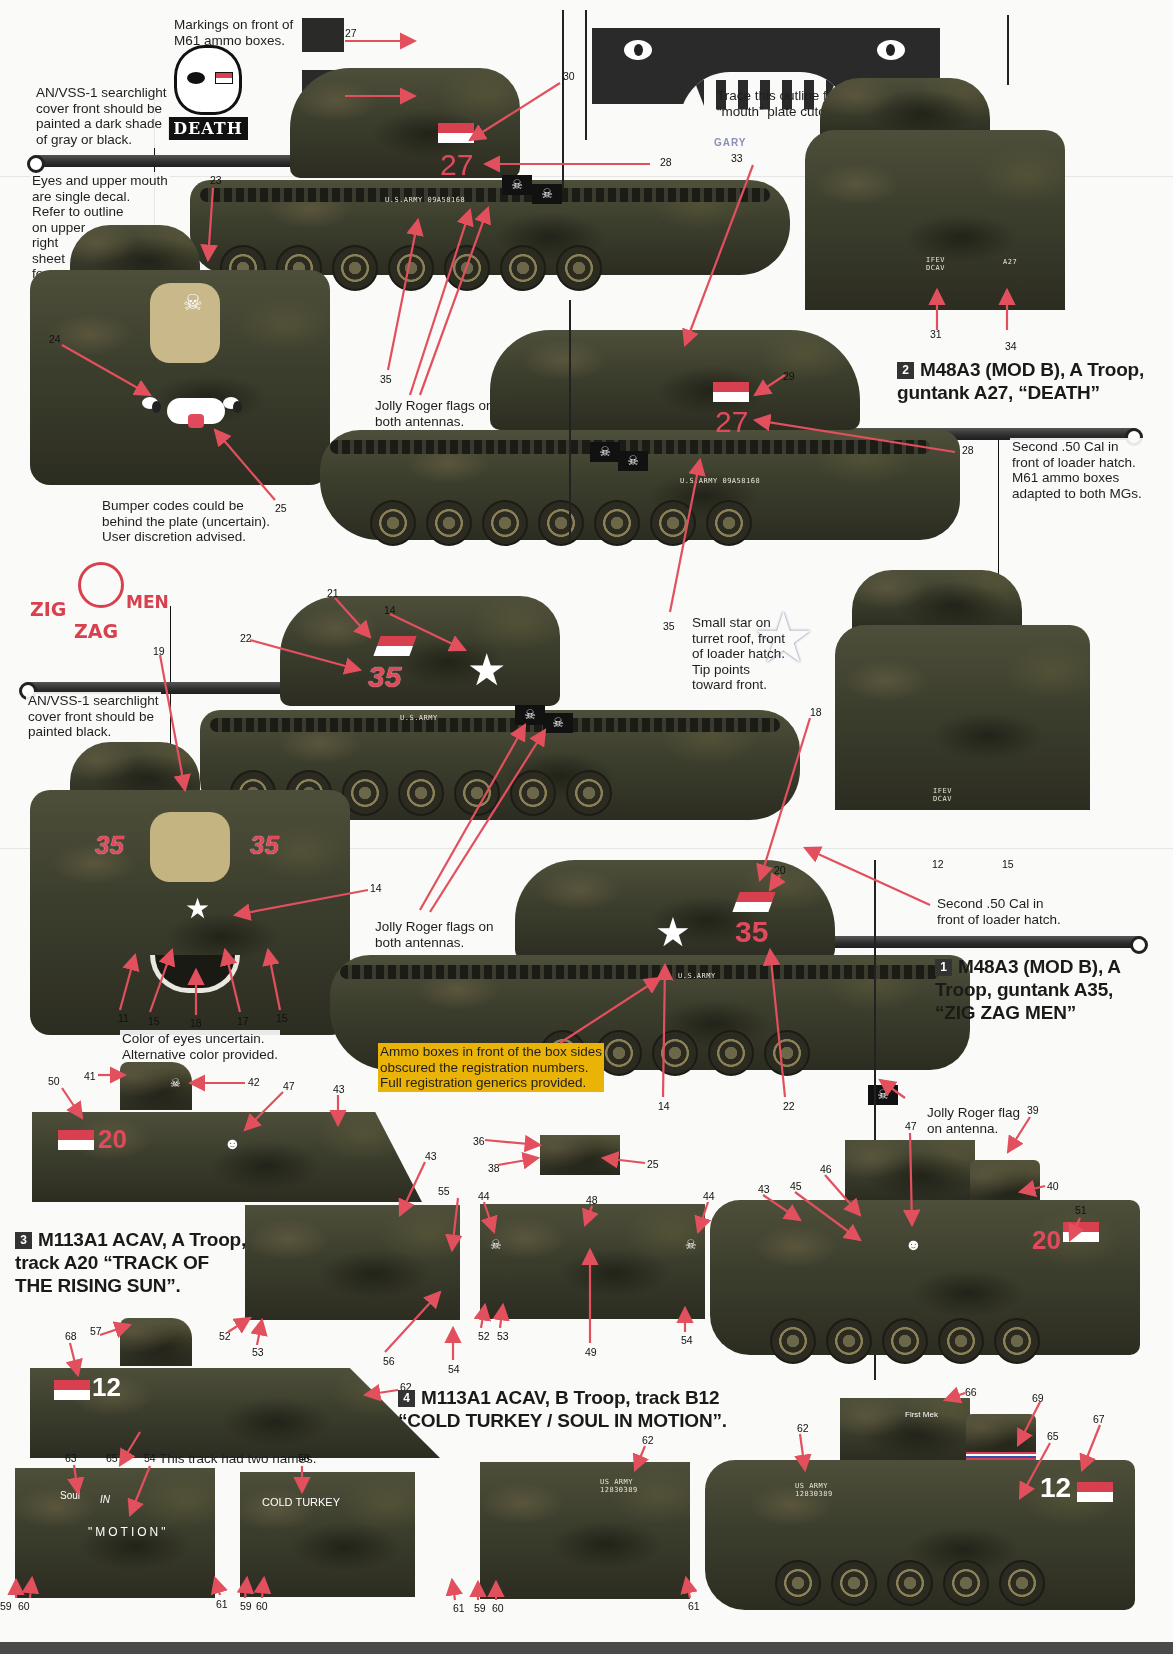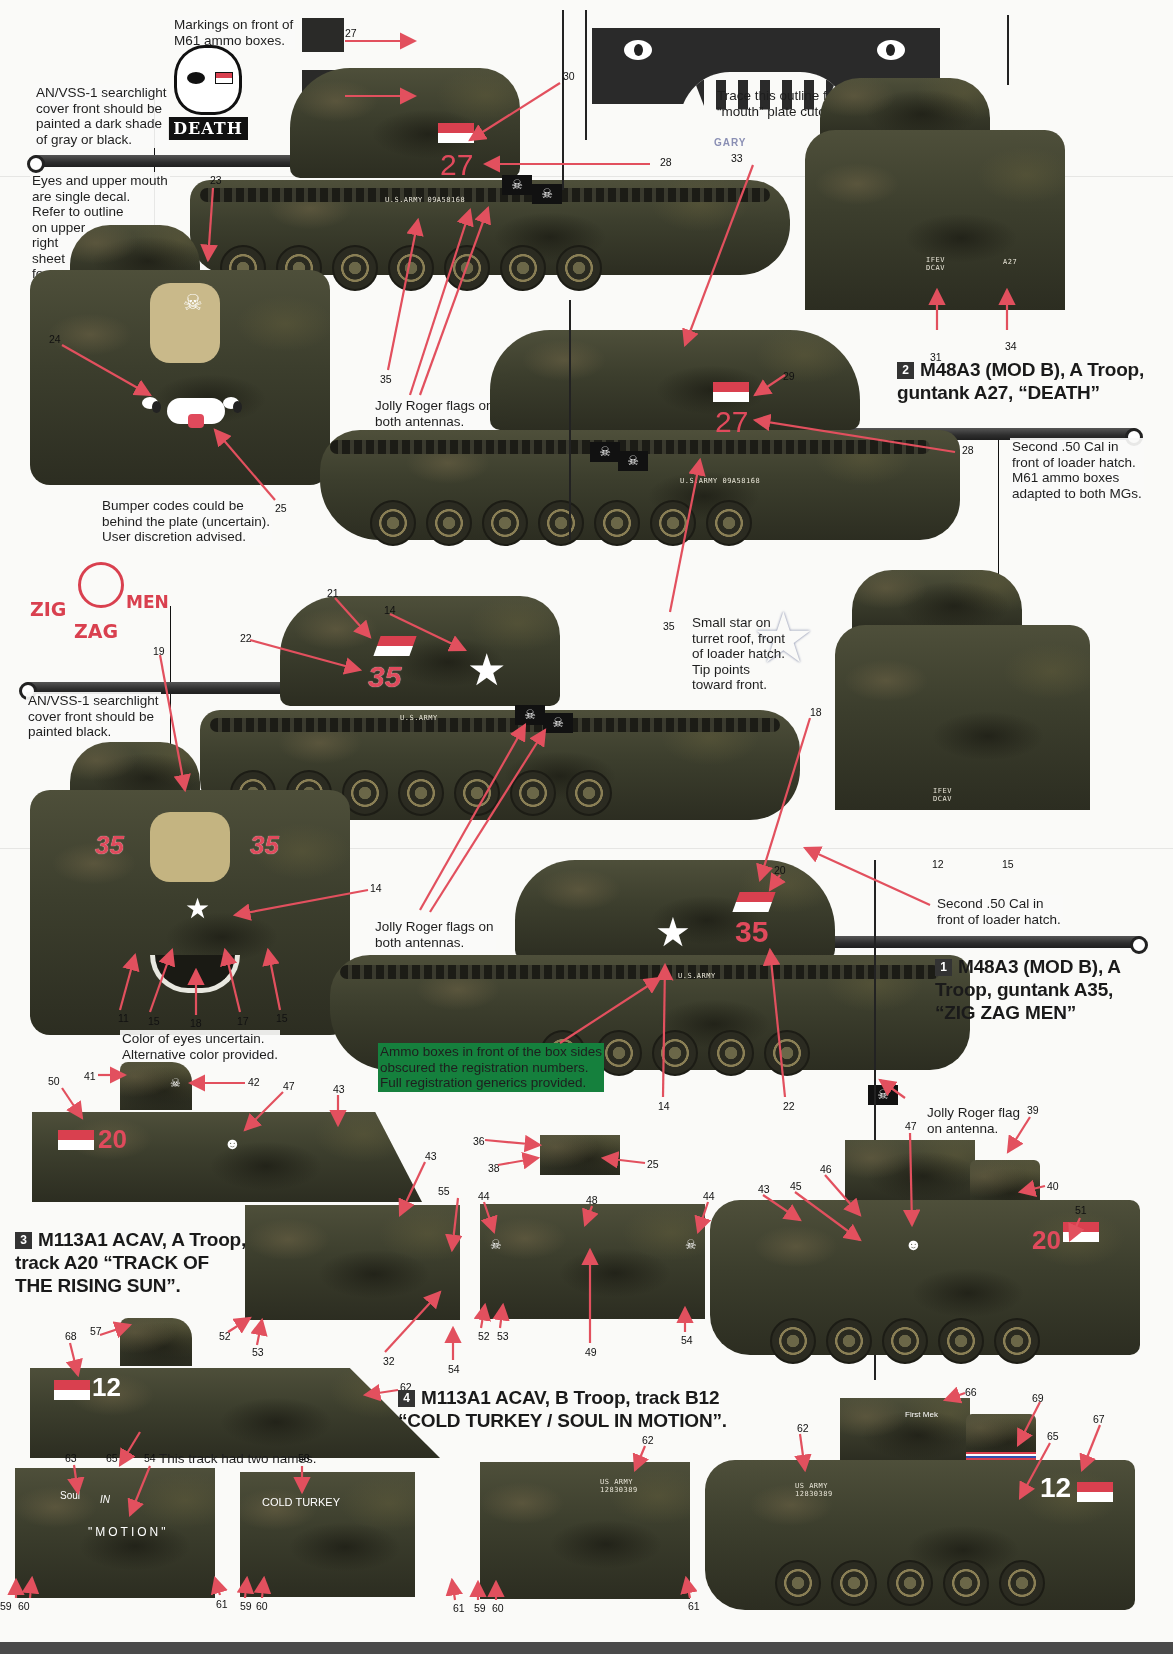--- a/index.html
+++ b/index.html
@@ -137,21 +137,21 @@
 “mouth” plate cutout.</div>
     <div class="gary">GARY</div>
     <span class="callout" style="left:731px;top:152px">33</span>
 
     <div class="veh camo" style="left:820px;top:78px;width:170px;height:60px;border-radius:40px 40px 0 0"></div>
     <div class="veh camo" style="left:805px;top:130px;width:260px;height:180px;border-radius:30px 20px 0 0"></div>
     <div class="antenna" style="left:1007px;top:15px;height:70px"></div>
     <div class="stencil" style="left:926px;top:256px">IFEV
 DCAV</div>
     <div class="stencil" style="left:1003px;top:258px">A27</div>
-    <span class="callout" style="left:930px;top:351px">31</span>
+    <span class="callout" style="left:930px;top:328px">31</span>
     <span class="callout" style="left:1005px;top:340px">34</span>
 
     <div class="veh camo" style="left:70px;top:225px;width:130px;height:60px;border-radius:40px 40px 0 0"></div>
     <div class="veh camo" style="left:30px;top:270px;width:300px;height:215px;border-radius:20px"></div>
     <div style="position:absolute;left:150px;top:283px;width:70px;height:80px;background:#c9b98a;border-radius:20px"></div>
     <div style="position:absolute;left:183px;top:290px;font-size:22px;color:#fff">☠</div>
     <div class="eye" style="left:142px;top:397px;width:16px;height:12px"></div>
     <div class="eye" style="left:223px;top:397px;width:16px;height:12px"></div>
     <div style="position:absolute;left:167px;top:398px;width:58px;height:26px;background:#fff;border-radius:30px 30px 30px 30px"></div>
     <div style="position:absolute;left:188px;top:414px;width:16px;height:14px;background:#e04a5c;border-radius:4px"></div>
@@ -289,21 +289,21 @@
         <div class="w"></div>
       </div>
     <div class="num-red" style="left:735px;top:915px;font-size:30px">35</div>
     <div class="stencil" style="left:678px;top:972px">U.S.ARMY</div>
     <div class="jolly" style="left:868px;top:1085px">☠</div>
     <span class="callout" style="left:774px;top:864px">20</span>
     <span class="callout" style="left:658px;top:1100px">14</span>
     <span class="callout" style="left:783px;top:1100px">22</span>
     <div class="note" style="left:935px;top:895px">Second .50 Cal in
 front of loader hatch.</div>
-    <div class="note" style="left:378px;top:1043px;background:#15803d">Ammo boxes in front of the box sides
+    <div class="note" style="left:378px;top:1043px;background:#eab308">Ammo boxes in front of the box sides
 obscured the registration numbers.
 Full registration generics provided.</div>
     <div class="title" style="left:935px;top:955px"><span class="badge">1</span><span>M48A3 (MOD B), A
 Troop, guntank A35,
 “ZIG ZAG MEN”</span></div>
   </div>
 
   <div>
     <div class="veh camo" style="left:120px;top:1062px;width:72px;height:48px;border-radius:8px 20px 0 0"></div>
     <div style="position:absolute;left:170px;top:1076px;color:#fff;font-size:12px">☠</div>
@@ -322,21 +322,21 @@
 
     <div class="title" style="left:15px;top:1228px"><span class="badge">3</span><span>M113A1 ACAV, A Troop,
 track A20 “TRACK OF
 THE RISING SUN”.</span></div>
 
     <div class="veh camo" style="left:245px;top:1205px;width:215px;height:115px"></div>
     <span class="callout" style="left:425px;top:1150px">43</span>
     <span class="callout" style="left:438px;top:1185px">55</span>
     <span class="callout" style="left:219px;top:1330px">52</span>
     <span class="callout" style="left:252px;top:1346px">53</span>
-    <span class="callout" style="left:383px;top:1355px">32</span>
+    <span class="callout" style="left:383px;top:1355px">56</span>
     <span class="callout" style="left:448px;top:1363px">54</span>
 
     <div class="veh camo" style="left:540px;top:1135px;width:80px;height:40px"></div>
     <span class="callout" style="left:473px;top:1135px">36</span>
     <span class="callout" style="left:488px;top:1162px">38</span>
     <span class="callout" style="left:647px;top:1158px">25</span>
 
     <div class="veh camo" style="left:480px;top:1204px;width:225px;height:115px"></div>
     <div style="position:absolute;left:490px;top:1237px;color:#fff;font-size:13px">☠</div>
     <div style="position:absolute;left:685px;top:1237px;color:#fff;font-size:13px">☠</div>

